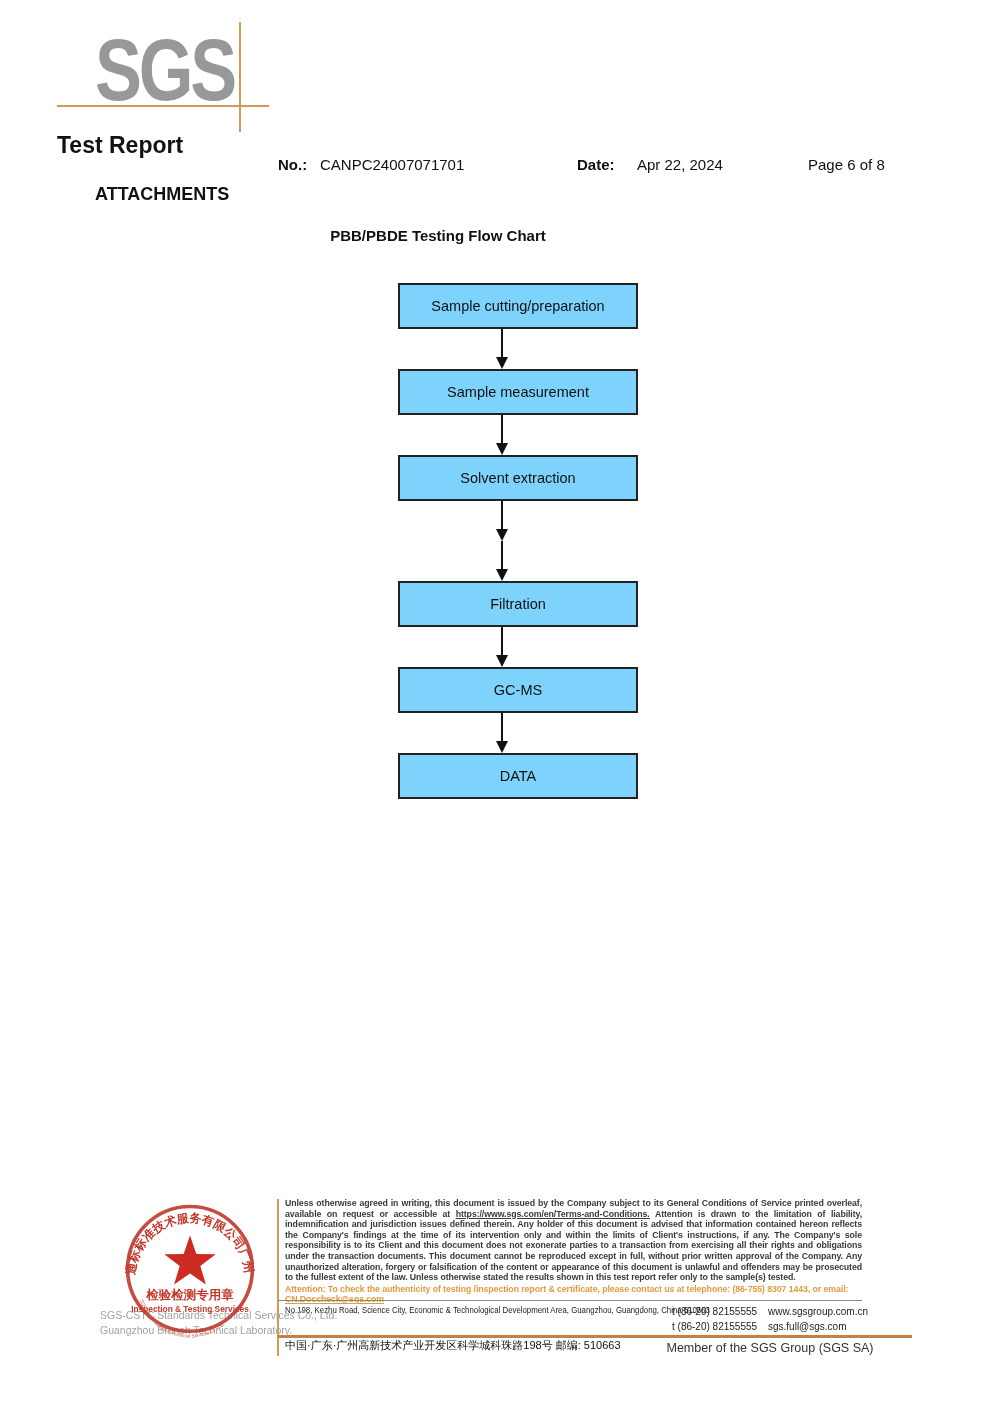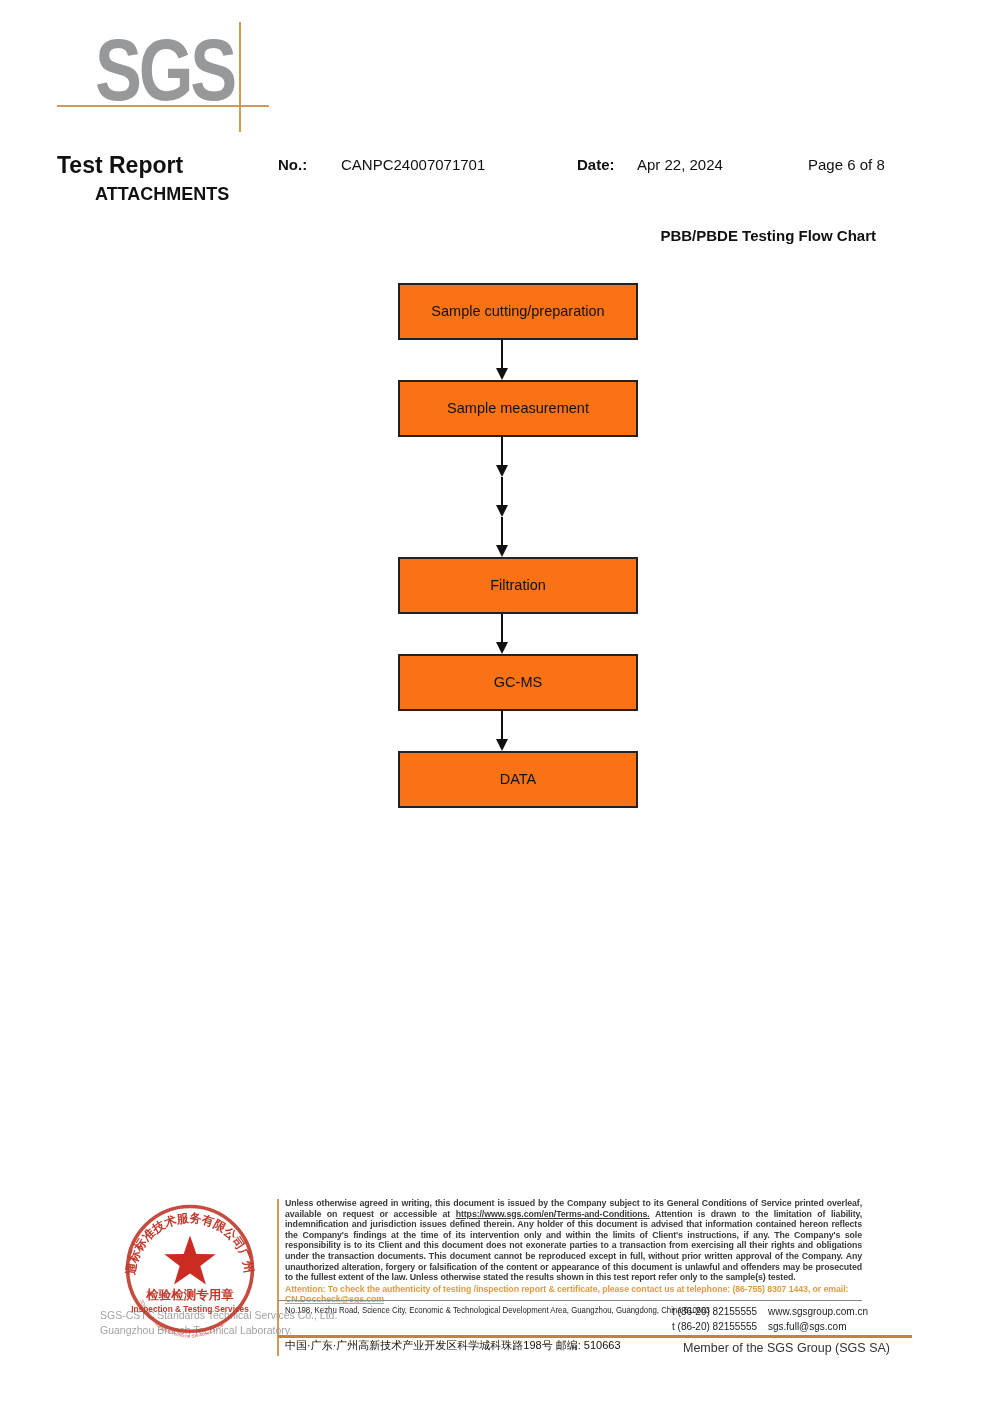--- a/index.html
+++ b/index.html
@@ -7,81 +7,82 @@
   .abs{position:absolute;}
 
   
   .logo-text{left:95px;top:26px;font-size:88px;font-weight:700;color:#97989a;line-height:1;
              letter-spacing:-4px;transform:scaleX(.80);transform-origin:left top;}
   .oline{background:#d29a55;}
   .logo-vline2{left:239px;top:22px;width:2px;height:110px;}
   .logo-hline{left:57px;top:105px;width:212px;height:2px;}
 
   
-  .report-title{left:57px;top:152px;font-size:23px;font-weight:700;}
+  .report-title{left:57px;top:132px;font-size:23px;font-weight:700;}
   .attachments{left:95px;top:184px;font-size:18px;font-weight:700;}
   .hdr{top:156px;font-size:15px;}
   .bold{font-weight:700;}
 
   
-  .flow-title{left:0;top:227px;width:876px;text-align:right;font-size:15px;font-weight:700;}
+  .flow-title{left:0;top:227px;width:876px;text-align:center;font-size:15px;font-weight:700;}
   .flow-wrap{left:366px;top:283px;width:272px;display:flex;flex-direction:column;align-items:stretch;}
   .flow-box{border:2px solid #222;box-sizing:border-box;min-height:46px;display:flex;align-items:center;
-            justify-content:center;text-align:center;font-size:14.5px;line-height:19px;padding:17px 12px;background:#f97316;margin-left:32px;}
+            justify-content:center;text-align:center;font-size:14.5px;line-height:19px;padding:0 12px;background:#7dd3fc;margin-left:32px;}
   .flow-box.tall{min-height:58px;}
   .arrow{height:40px;display:flex;flex-direction:column;align-items:center;}
   .arrow-line{width:2px;height:28px;background:#111;}
   .arrow-head{width:0;height:0;border-left:6px solid transparent;border-right:6px solid transparent;border-top:12px solid #111;}
 
   
   .foot-vline{left:277px;top:1199px;width:2px;height:157px;}
   .disclaimer{left:285px;top:1198px;width:577px;font-size:8.8px;line-height:10.6px;color:#3b3b3b;
               font-weight:600;text-align:justify;letter-spacing:-0.1px;}
   .link{text-decoration:underline;}
   .attention{margin-top:1px;color:#e09c40;font-weight:700;text-align:left;}
   .thin-sep{left:278px;top:1300px;width:584px;height:1px;background:#8a8a8a;}
   .addr-en{left:285px;top:1305px;width:400px;font-size:8.5px;color:#222;transform:scaleX(.92);transform-origin:left top;white-space:nowrap;}
   .addr-cn{left:285px;top:1317px;width:420px;font-size:11px;color:#111;white-space:nowrap;margin-top:21px;}
   .tels{left:672px;top:1304px;font-size:10px;color:#222;line-height:15px;}
   .webs{left:768px;top:1304px;font-size:10px;color:#222;line-height:15px;}
   .orange-rule{left:278px;top:1335px;width:634px;height:3px;}
-  .member{left:650px;top:1341px;width:240px;text-align:right;font-size:12.5px;color:#333;}
+  .member{left:650px;top:1341px;width:240px;text-align:center;font-size:12.5px;color:#333;}
 
   
   .gray-co{left:100px;top:1308px;width:240px;font-size:10.5px;line-height:15px;color:#a2a2a2;}
   .stamp-svg{left:112px;top:1194px;width:156px;height:156px;z-index:5;}
 </style>
 </head>
 <body>
 
 <div class="abs logo-text">SGS</div>
 <div class="abs oline logo-vline2"></div>
 <div class="abs oline logo-hline"></div>
 
 <div class="abs report-title">Test Report</div>
 <div class="abs attachments">ATTACHMENTS</div>
 <div class="abs hdr bold" style="left:278px;">No.:</div>
-<div class="abs hdr" style="left:341px;text-align:right;">CANPC24007071701</div>
+<div class="abs hdr" style="left:320px;text-align:right;">CANPC24007071701</div>
 <div class="abs hdr bold" style="left:577px;">Date:</div>
 <div class="abs hdr" style="left:637px;">Apr 22, 2024</div>
 <div class="abs hdr" style="left:808px;">Page 6 of 8</div>
 
 <div class="abs flow-title">PBB/PBDE Testing Flow Chart</div>
 
 <div class="abs flow-wrap">
   <div class="flow-box">Sample cutting/preparation</div>
   <div class="arrow">
       <div class="arrow-line"></div>
       <div class="arrow-head"></div>
     </div>
   <div class="flow-box">Sample measurement</div>
   <div class="arrow">
       <div class="arrow-line"></div>
       <div class="arrow-head"></div>
     </div>
+  <div class="flow-box">Solvent extraction</div>
   <div class="arrow">
       <div class="arrow-line"></div>
       <div class="arrow-head"></div>
     </div>
   <div class="arrow">
       <div class="arrow-line"></div>
       <div class="arrow-head"></div>
     </div>
   <div class="flow-box">Filtration</div>
   <div class="arrow">

